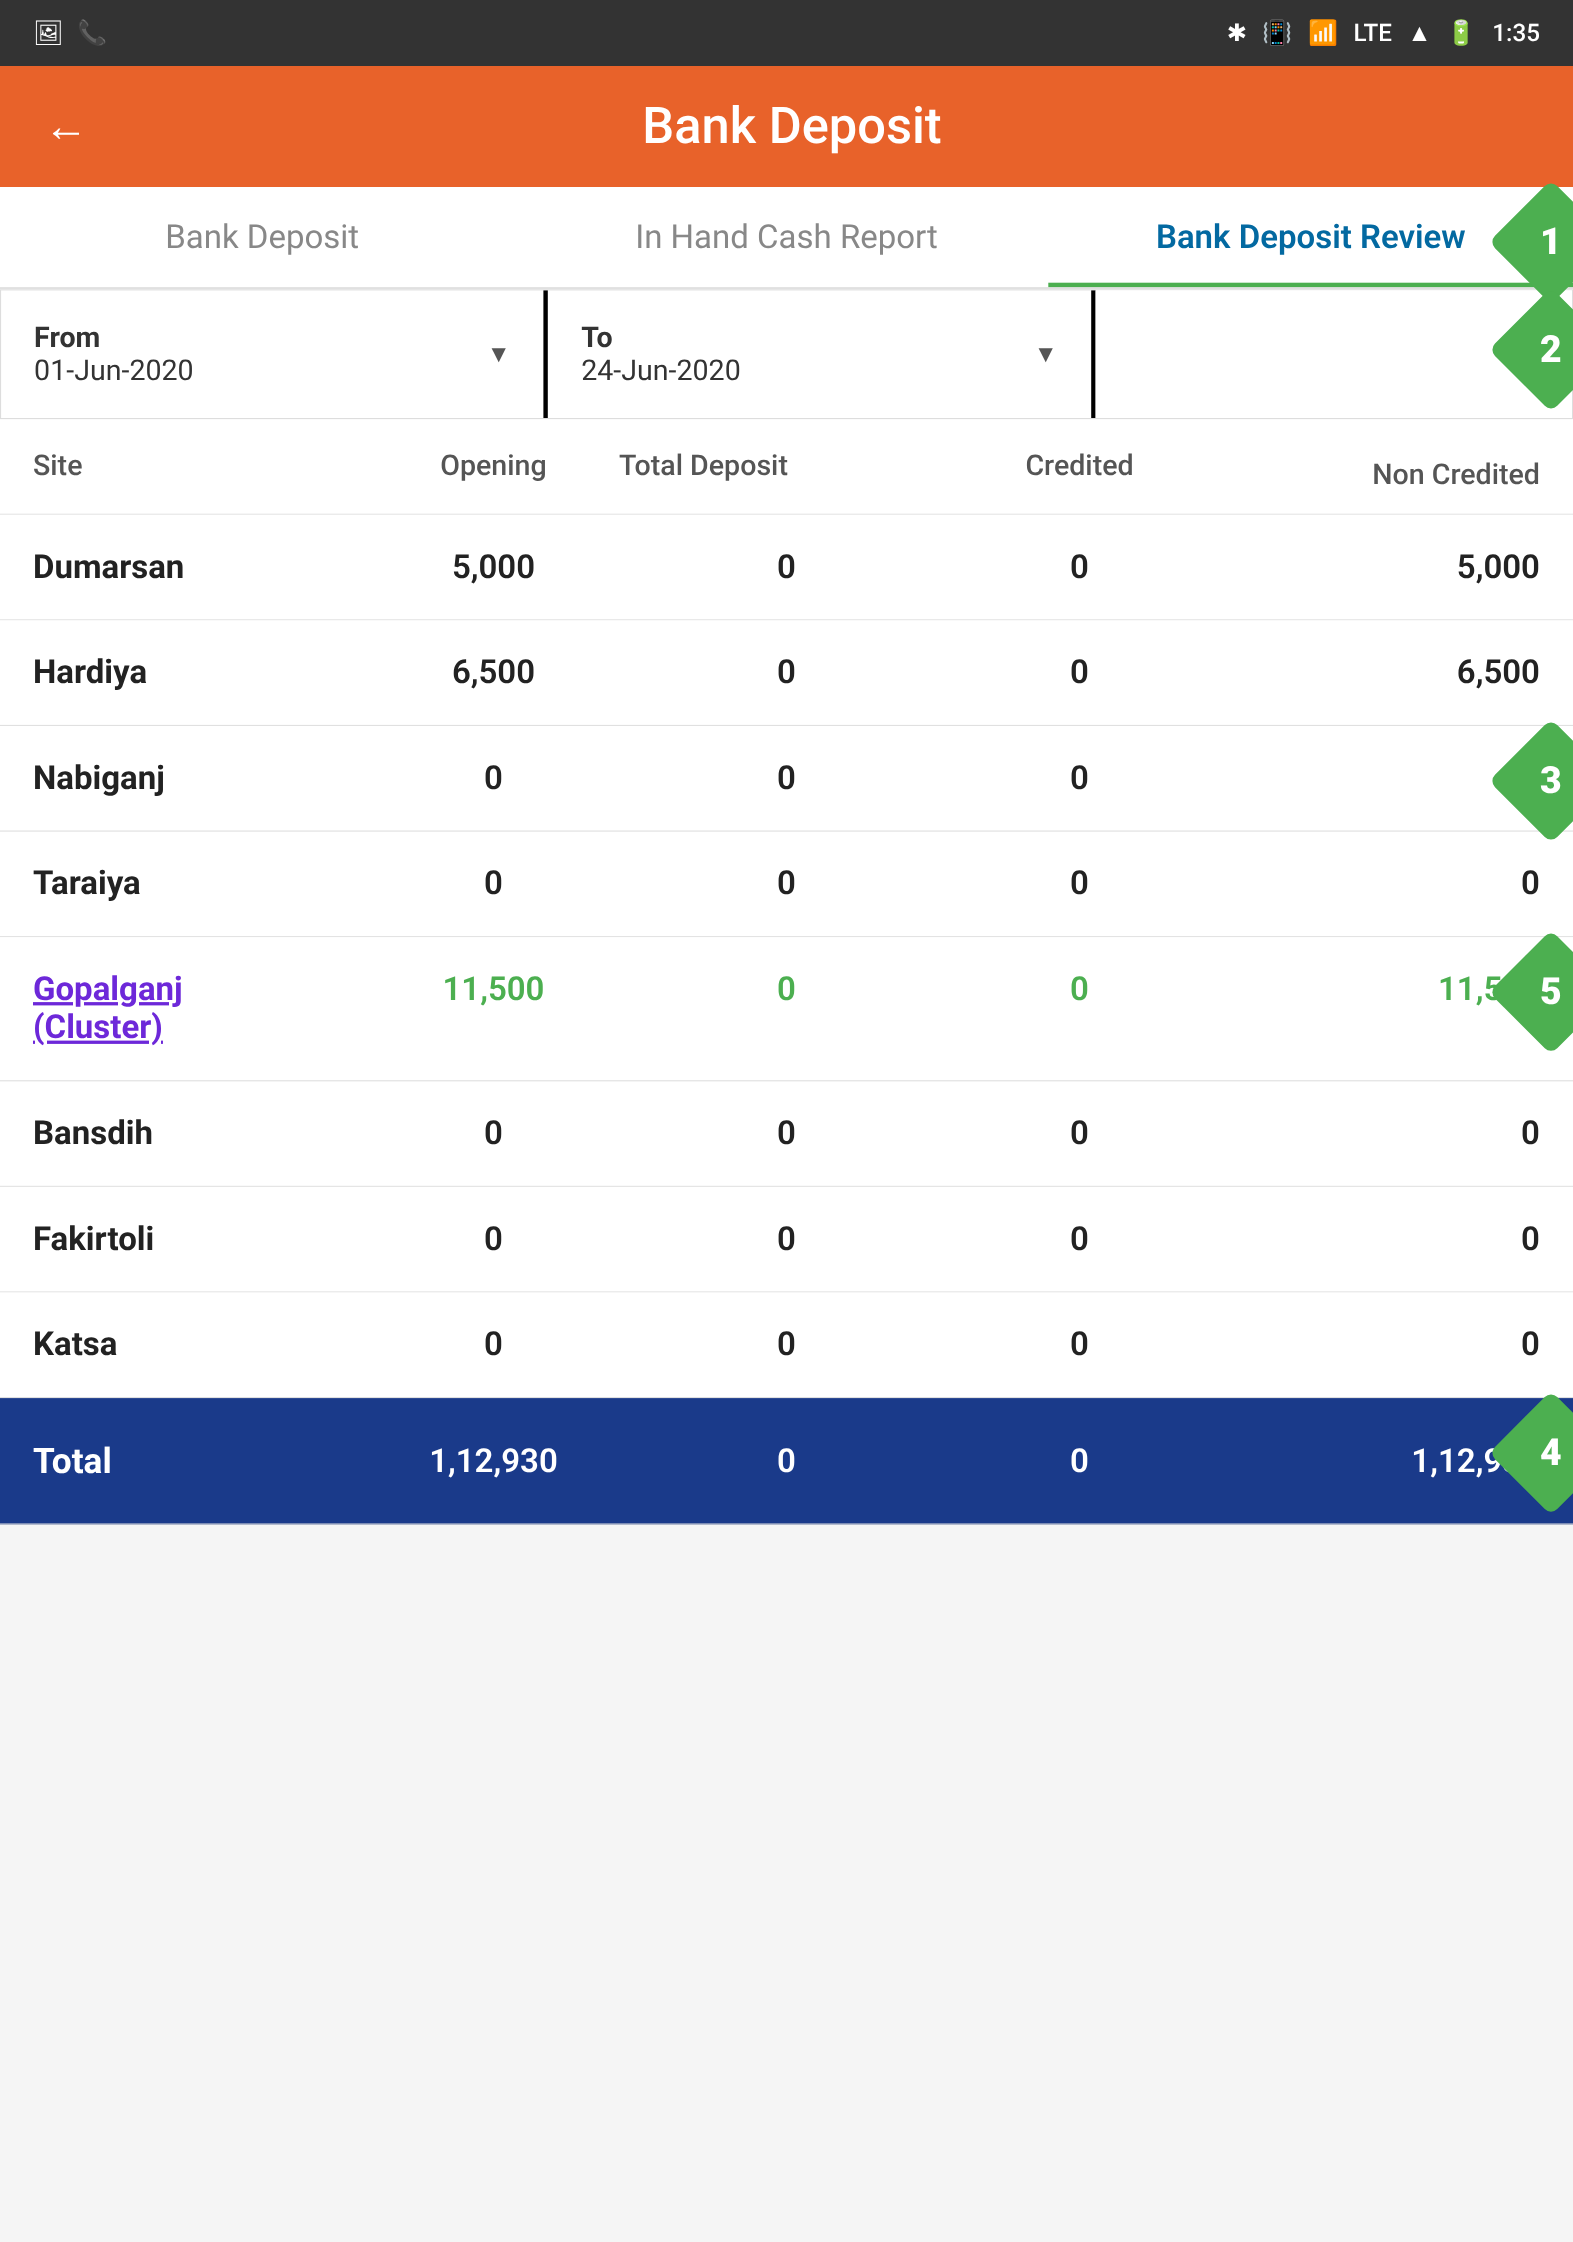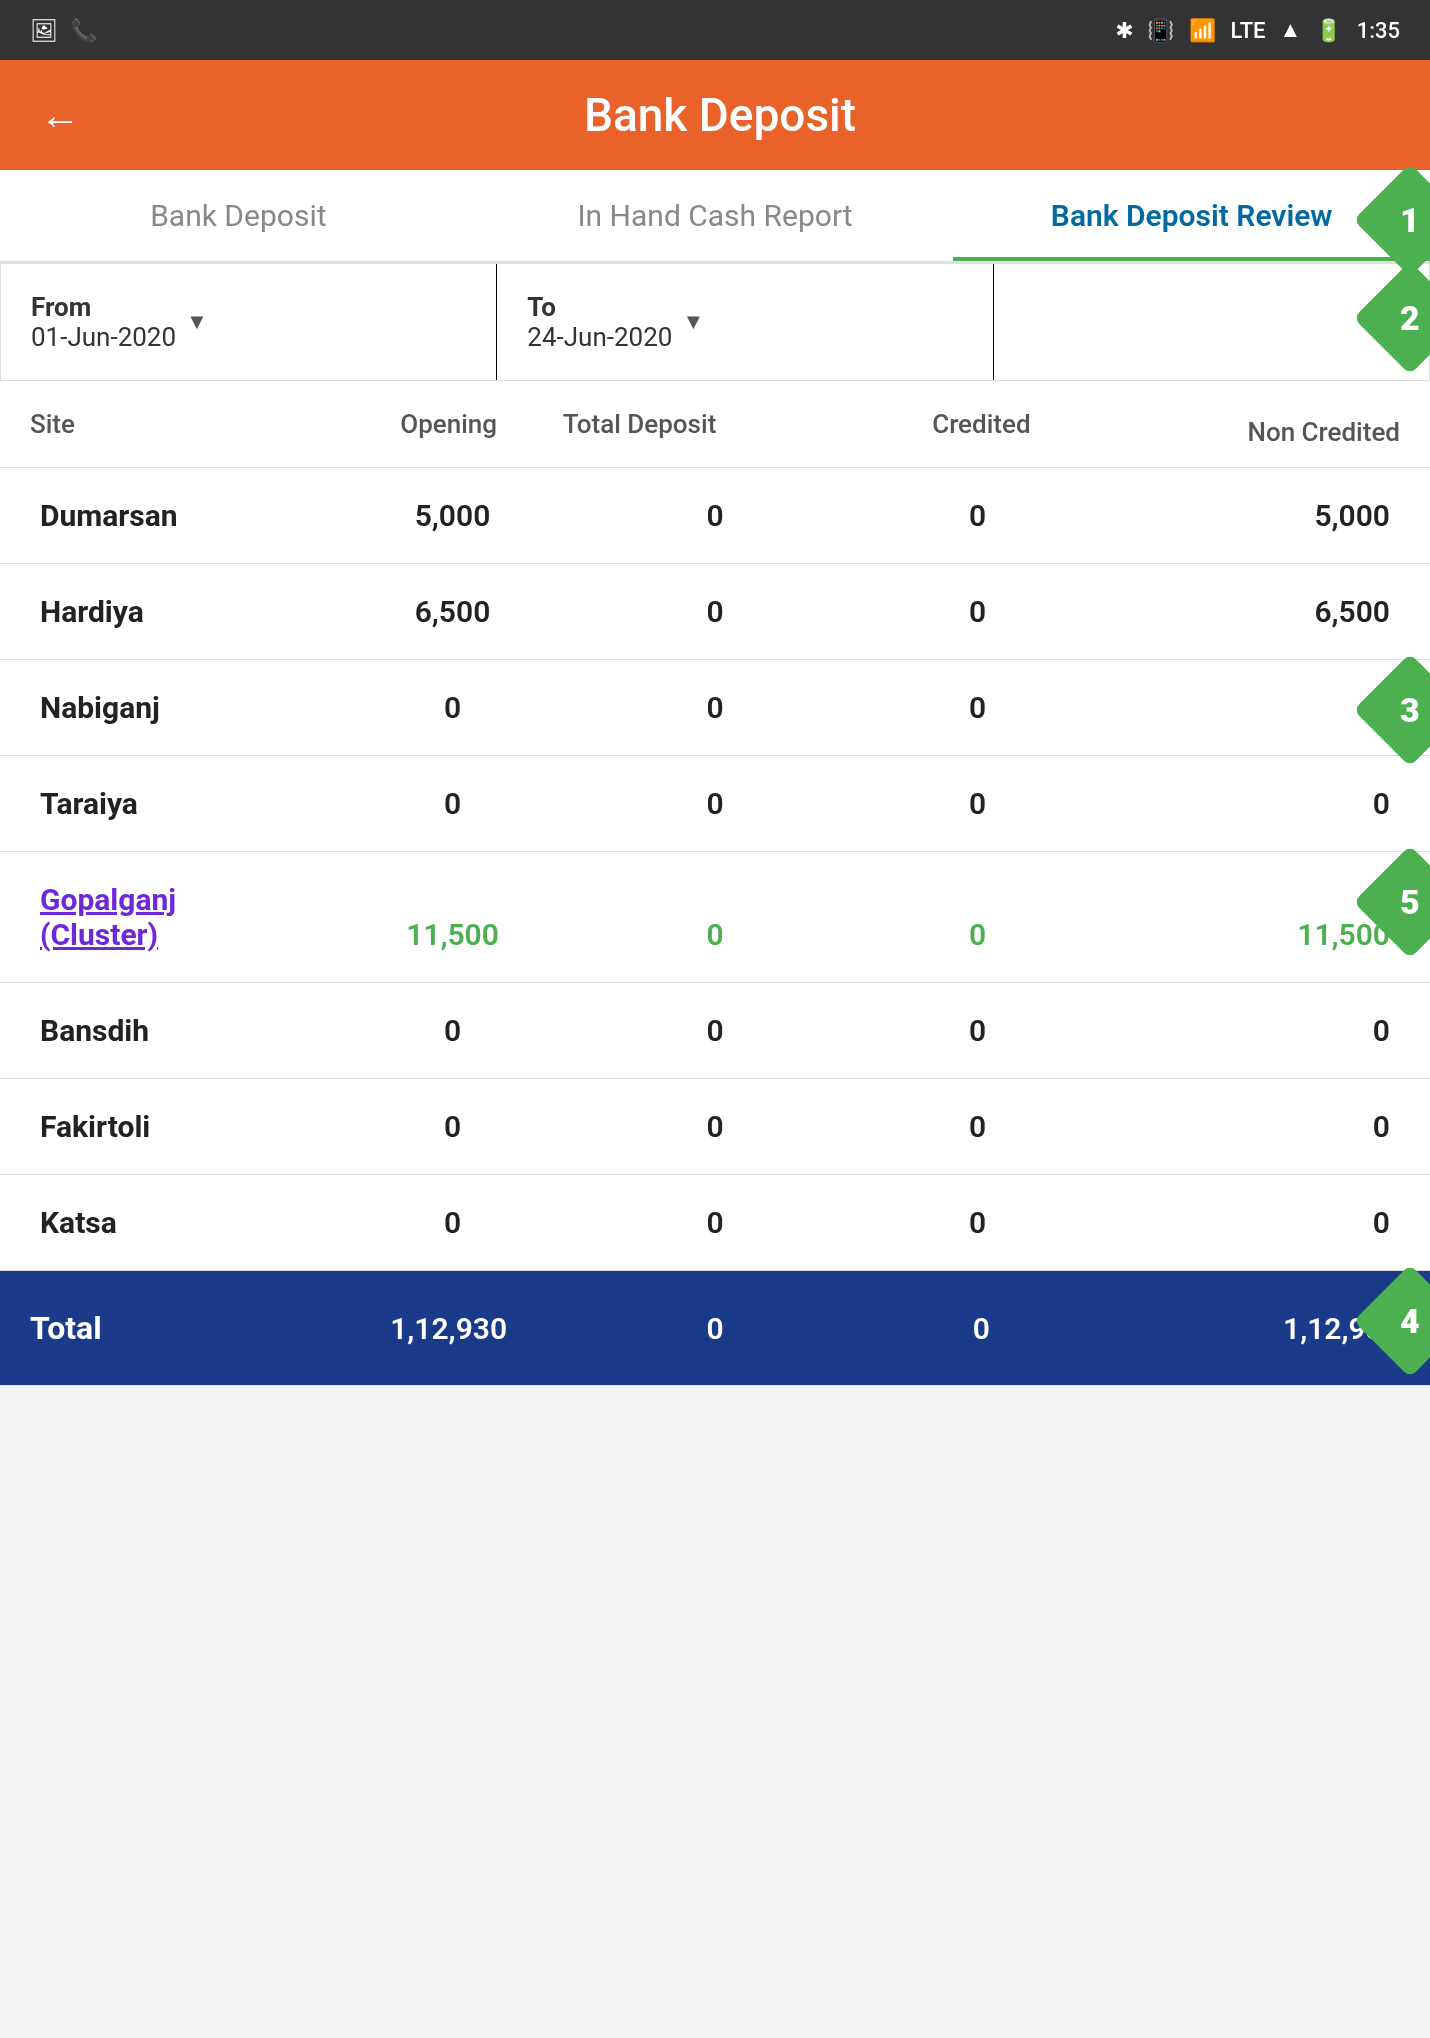--- a/index.html
+++ b/index.html
@@ -94,24 +94,24 @@
     
     .date-filter {
       background: white;
       display: flex;
       border: 1px solid #ddd;
       margin: 0;
     }
     .date-box {
       flex: 1;
       padding: 28px 30px;
-      border-right: 1px solid #000000;
-      display: flex;
-      align-items: center;
-      justify-content: flex-start;
+      border-right: 4px solid #000000;
+      display: flex;
+      align-items: center;
+      justify-content: space-between;
       cursor: pointer;
     }
     .date-box:last-child {
       border-right: none;
     }
     .date-label {
       font-size: 26px;
       font-weight: 700;
       color: #333;
     }
@@ -173,22 +173,22 @@
       font-size: 26px;
       color: #555;
       font-weight: 500;
       text-align: right;
       margin-top: 16px;
     }
 
     
     .table-row {
       display: flex;
-      align-items: flex-end;
-      padding: 30px 40px;
+      align-items: flex-start;
+      padding: 30px 30px;
       background: white;
       border-bottom: 1px solid #e0e0e0;
     }
     .row-site {
       flex: 2;
       font-size: 30px;
       font-weight: 700;
       color: #222;
     }
     .row-site.cluster {

